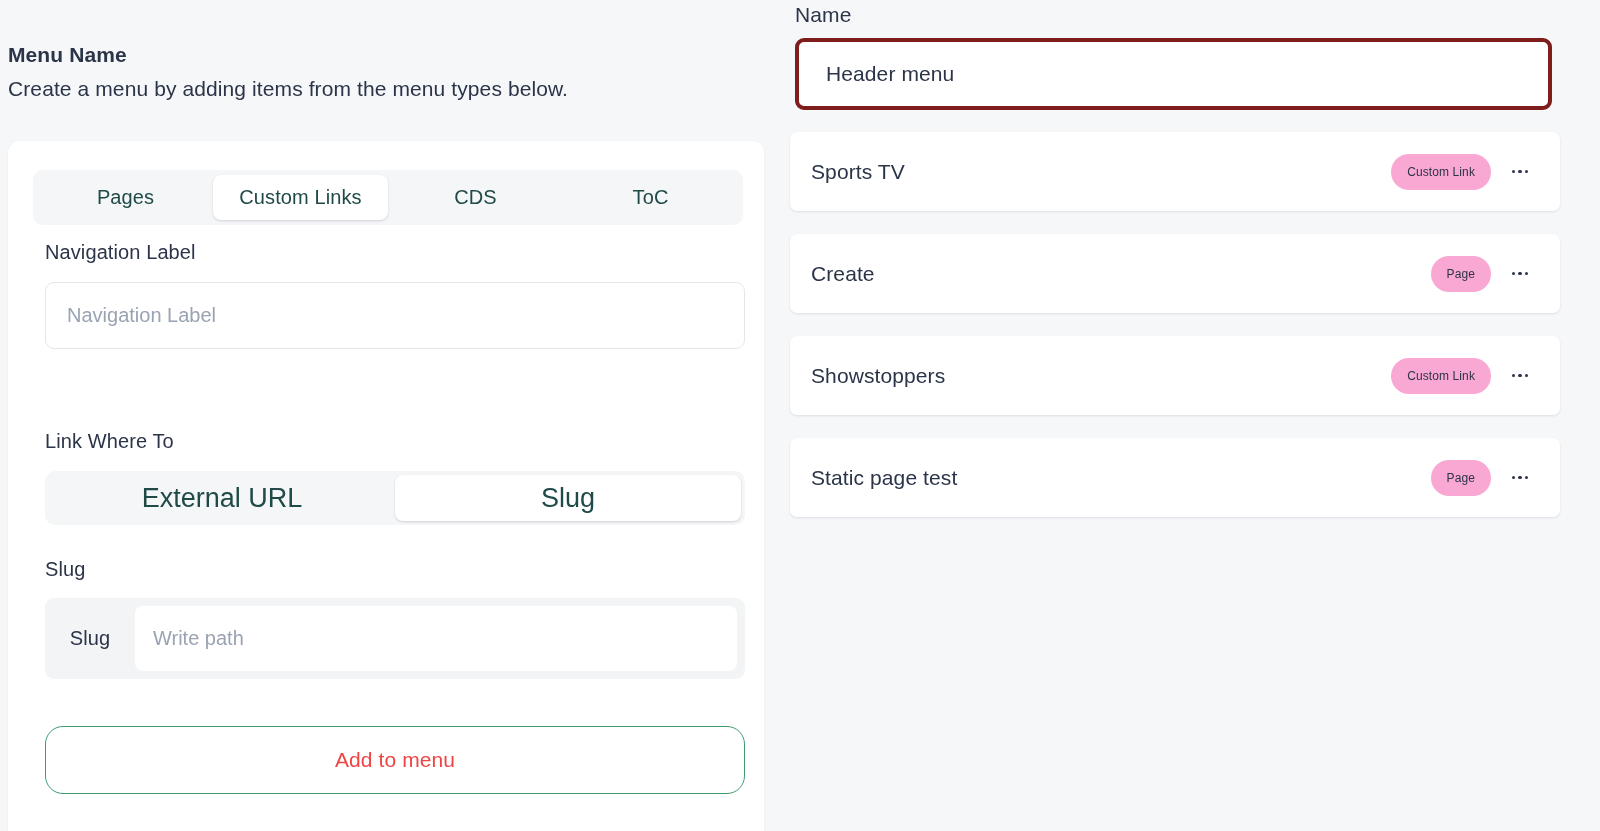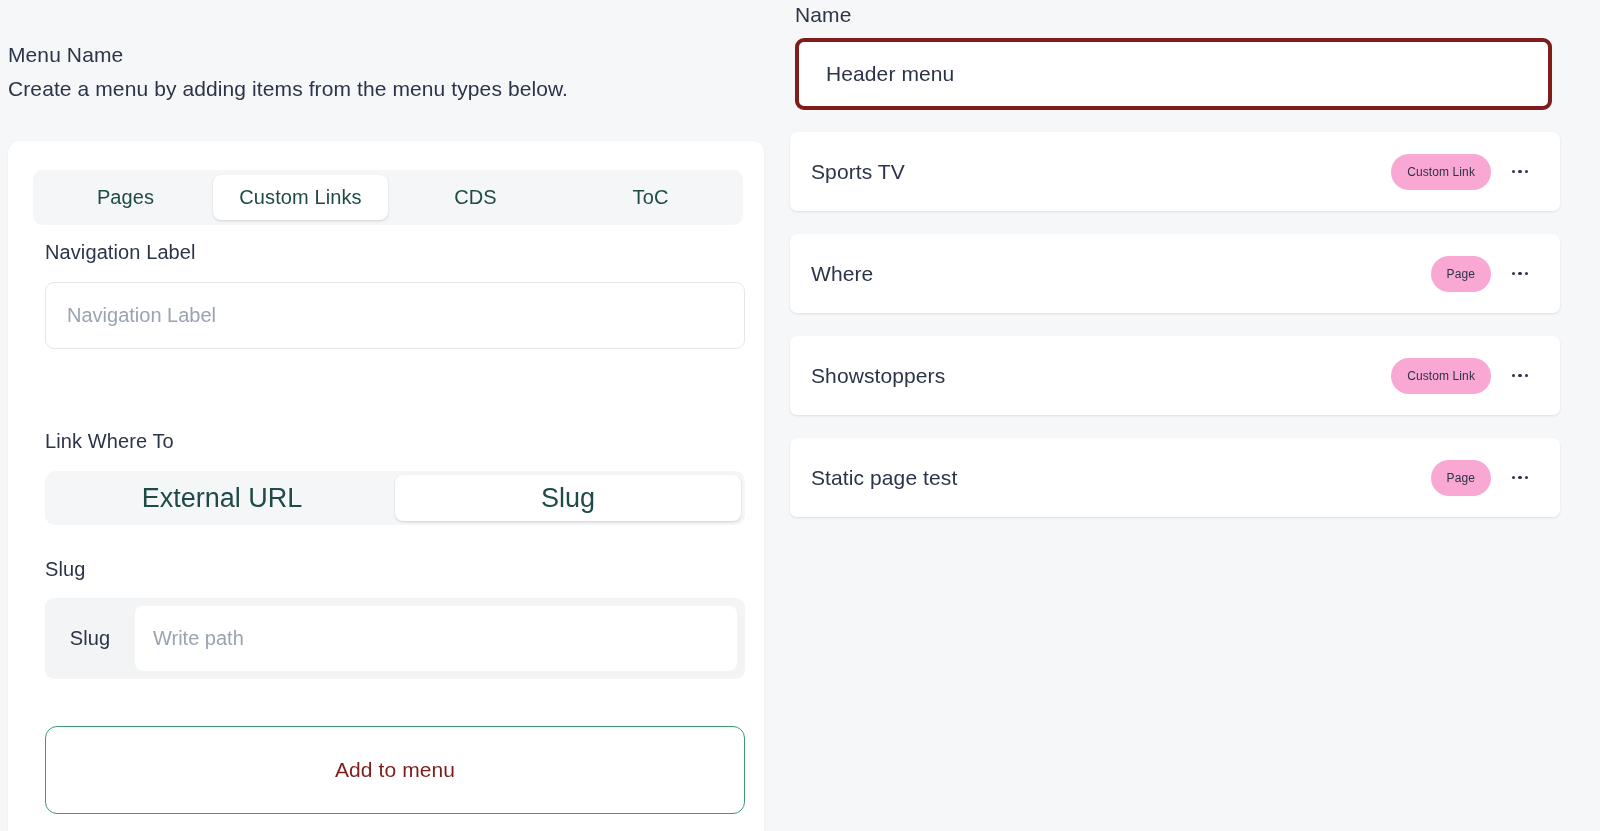--- a/index.html
+++ b/index.html
@@ -32,21 +32,21 @@
     height: 831px;
   }
 
   .intro {
     padding: 38px 0 0 8px;
   }
   .intro-title {
     font-size: 21px;
     line-height: 34px;
     color: #2b3448;
-    font-weight: 400;
+    font-weight: 700;
     letter-spacing: .1px;
   }
   .intro-sub {
     font-size: 21px;
     line-height: 34px;
     color: #2b3448;
     font-weight: 400;
     letter-spacing: .1px;
   }
 
@@ -194,25 +194,25 @@
     outline: none;
   }
   .slug-input::placeholder { color: #9aa3b2; }
 
   
   .add-btn {
     position: absolute;
     left: 37px;
     top: 585px;
     width: 700px;
-    height: 88px;
+    height: 68px;
     background: #ffffff;
     border: 1px solid #3f9a70;
-    border-radius: 12px;
-    color: #7f1d1d;
+    border-radius: 18px;
+    color: #ef4444;
     font-family: "Liberation Sans", sans-serif;
     font-size: 21px;
     letter-spacing: .1px;
     cursor: pointer;
   }
 
   
   .right-col {
     position: absolute;
     left: 790px;
@@ -367,21 +367,21 @@
         <button class="dots-btn">
           <span class="dots-inner">
               <span class="dot"></span>
               <span class="dot"></span>
               <span class="dot"></span>
             </span>
         </button>
       </div>
 
       <div class="menu-item">
-        <span class="menu-item-label">Where</span>
+        <span class="menu-item-label">Create</span>
         <span class="badge">Page</span>
         <button class="dots-btn">
           <span class="dots-inner">
               <span class="dot"></span>
               <span class="dot"></span>
               <span class="dot"></span>
             </span>
         </button>
       </div>
 

